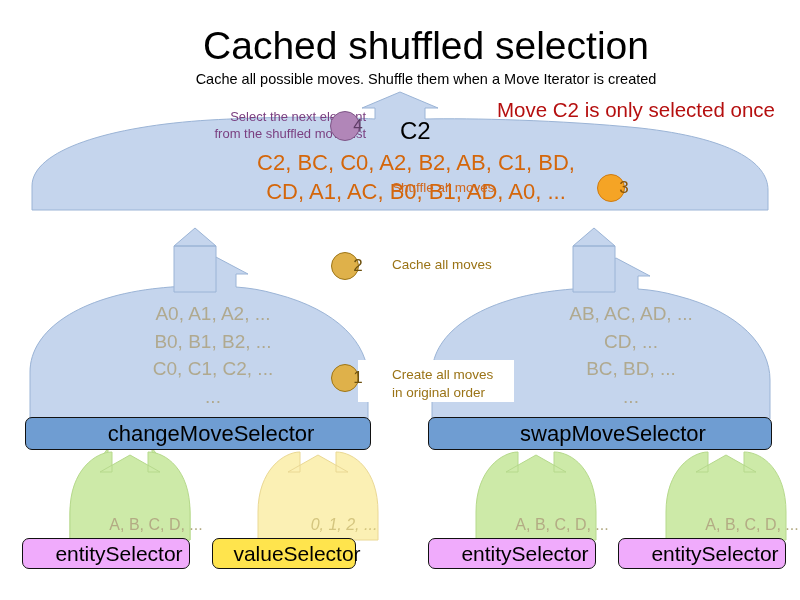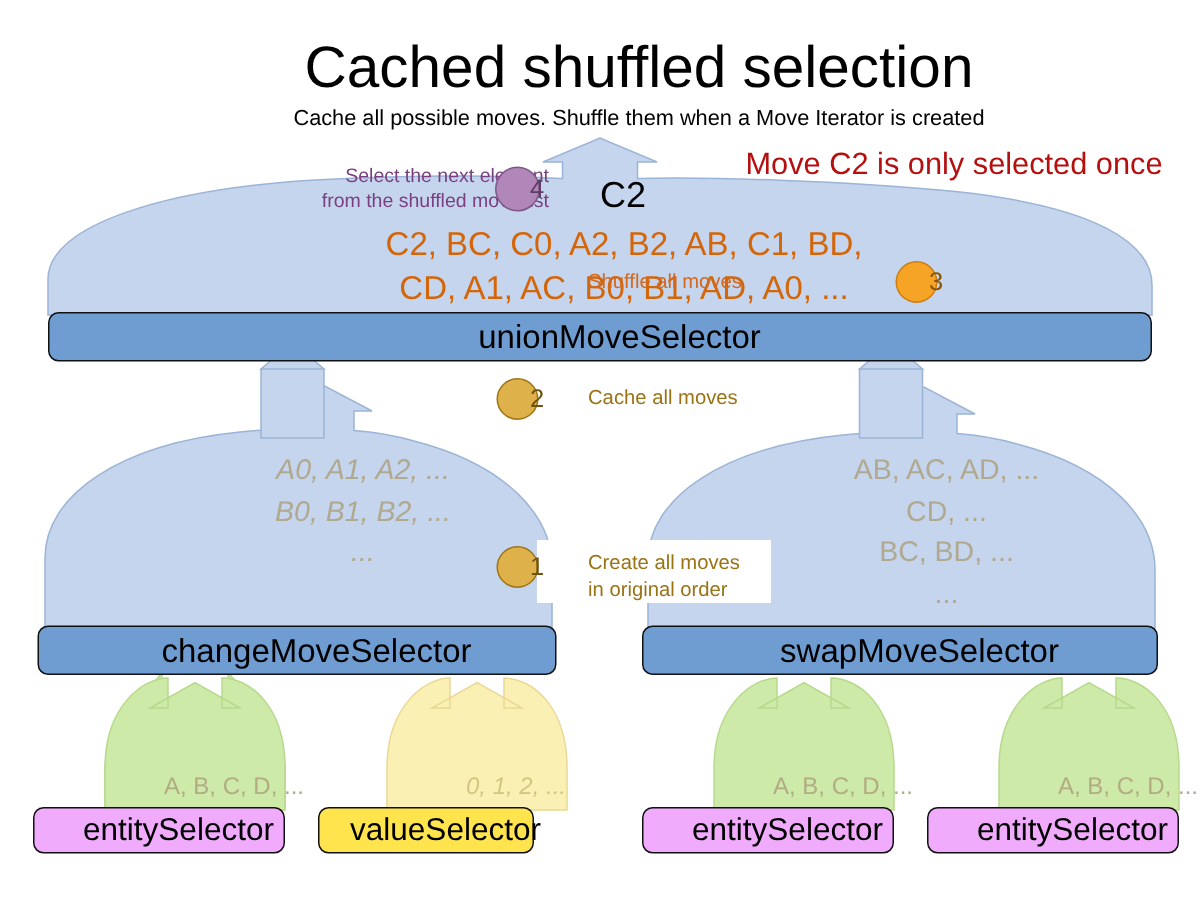--- a/index.html
+++ b/index.html
@@ -76,21 +76,21 @@
     font-size:22px;color:#d4660a;line-height:1.33;
   }
   .c2label{
     left:374px;top:117px;font-size:24px;color:#000;
   }
 
   
   .innerlist{
     font-size:19px;color:#b0a98f;text-align:center;line-height:1.45;
   }
-  .list-left{left:96px;top:300px;width:240px;font-style:italic;}
+  .list-left{left:67px;top:300px;width:240px;}
   .list-right{left:490px;top:300px;width:230px;}
 
   .smalllist{
     font-size:16px;text-align:center;white-space:nowrap;
   }
   .sl-green{color:#b3ab84;}
   .sl-yellow{color:#d4c57e;}
 
   
   .bar{
@@ -180,28 +180,28 @@
   <div class="abs c2label">C2</div>
 
   <div class="abs shuffled">
     <div>C2, BC, C0, A2, B2, AB, C1, BD,</div>
     <div>CD, A1, AC, B0, B1, AD, A0, ...</div>
   </div>
 
   <div class="abs badge badge3">3</div>
   <div class="abs anno-orange">Shuffle all moves</div>
 
-  <div class="abs bar bar-blue bar-union">unionMoveSelector</div>
 
   <div class="abs badge badge2">2</div>
   <div class="abs anno-gold">Cache all moves</div>
 
   <div class="abs innerlist list-left">
     <div>A0, A1, A2, ...</div>
     <div>B0, B1, B2, ...</div>
+    <div>C0, C1, C2, ...</div>
     <div>...</div>
   </div>
   <div class="abs innerlist list-right">
     <div>AB, AC, AD, ...</div>
     <div>CD, ...</div>
     <div>BC, BD, ...</div>
     <div>...</div>
   </div>
 
   <div class="abs whitepatch"></div>

